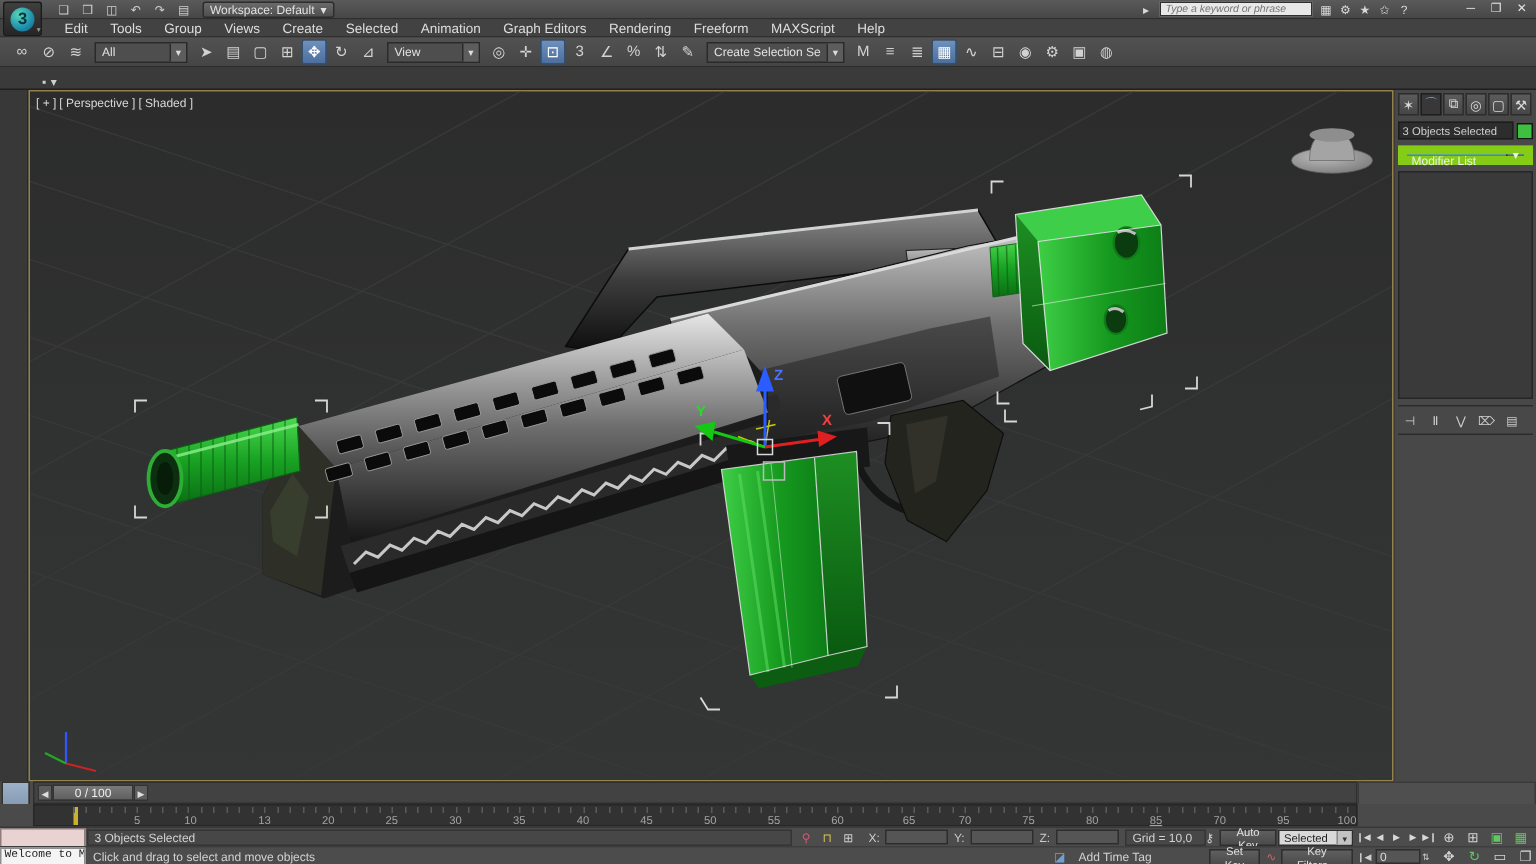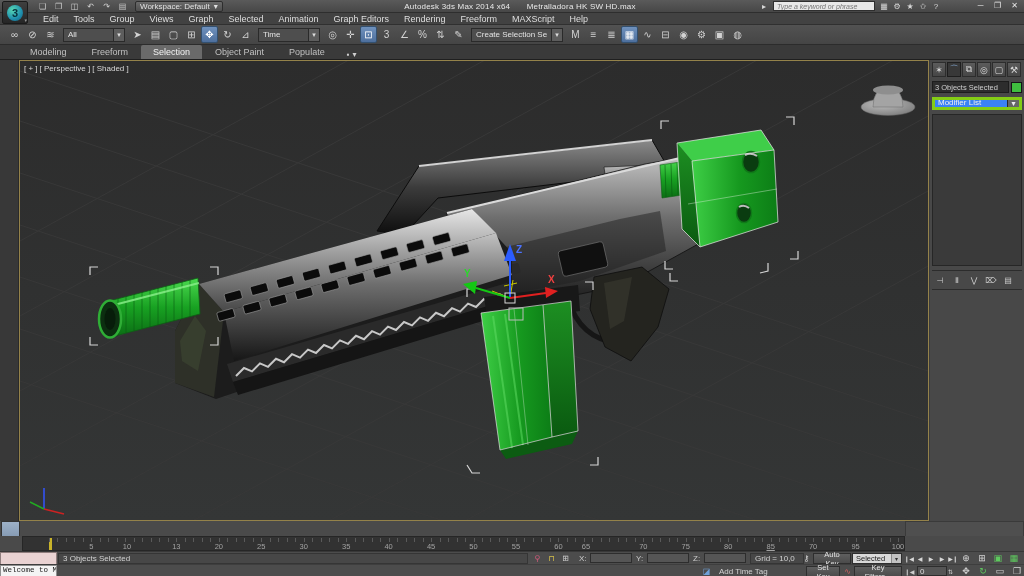--- a/index.html
+++ b/index.html
@@ -68,21 +68,21 @@
   
   #cmdpanel{position:absolute;left:930px;top:0;width:94px;height:461px;background:#484848;padding:2px}
   #cp-tabs{display:flex;gap:1px;margin-bottom:4px}
   .cp-tab{width:14px;height:15px;background:linear-gradient(#5c5c5c,#464646);border:1px solid #2d2d2d;
     color:#d8d8d8;font-size:9px;display:flex;align-items:center;justify-content:center;cursor:pointer}
   .cp-tab.active{background:#383838;border-color:#1e1e1e;color:#8fb8e8}
   .cp-row{display:flex;gap:2px;margin-bottom:4px;align-items:center}
   .cp-field{flex:1;height:12px;background:#2d2d2d;border:1px solid #1d1d1d;color:#cfcfcf;
     font-size:7.5px;line-height:11px;padding:0 2px;white-space:nowrap;overflow:hidden;cursor:text}
   .cp-swatch{width:11px;height:11px;background:#3fbf3f;border:1px solid #161616;cursor:pointer}
-  .cp-dd{height:13px;background:#3b82f6;border:3px solid #84cc16;display:flex;align-items:flex-end;
+  .cp-dd{height:13px;background:#3b82f6;border:6px solid #84cc16;display:flex;align-items:flex-start;
     justify-content:space-between;margin-bottom:4px;cursor:pointer}
   .cp-dd span{font-size:8px;color:#efefef;padding:0 3px;white-space:nowrap}
   .cp-dda{width:12px;height:100%;background:#666;border-left:1px solid #2a2a2a;font-size:7px;
     display:flex;align-items:center;justify-content:center}
   .cp-stack{height:152px;background:#3a3a3a;border:1px solid #262626;margin-bottom:4px;cursor:pointer}
   #cp-stackbtns{display:flex;gap:1px;border-top:1px solid #2c2c2c;border-bottom:1px solid #2c2c2c;
     padding:2px 0;margin-bottom:4px}
   .cp-sbtn{width:16px;height:14px;background:transparent;border:1px solid transparent;color:#cfcfcf;
     font-size:8px;display:flex;align-items:center;justify-content:center;cursor:pointer}
   .cp-empty{height:212px}
@@ -158,24 +158,20 @@
         <span>↷</span>
       </button>
       <button class="qbtn">
         <span>▤</span>
       </button>
     </div>
   <div id="workspace">
     <span>Workspace: Default</span>
     <span>▾</span>
   </div>
-  <div id="title-center">
-    <span>Autodesk 3ds Max  2014 x64</span>
-    <span class="file">Metralladora HK SW HD.max</span>
-  </div>
   <div id="infocenter">
     <span class="icbtn">▸</span>
     <input id="search" placeholder="Type a keyword or phrase" style="">
     <span class="rep">
 
     <button class="icbtn">
           <span>▦</span>
         </button>
         <button class="icbtn">
           <span>⚙</span>
@@ -198,21 +194,21 @@
   </div>
 </div>
 
 <nav id="menubar">
   <div class="rep">
 
   <span class="mitem">Edit</span>
       <span class="mitem">Tools</span>
       <span class="mitem">Group</span>
       <span class="mitem">Views</span>
-      <span class="mitem">Graph</span>
+      <span class="mitem">Create</span>
       <span class="mitem">Selected</span>
       <span class="mitem">Animation</span>
       <span class="mitem">Graph Editors</span>
       <span class="mitem">Rendering</span>
       <span class="mitem">Freeform</span>
       <span class="mitem">MAXScript</span>
       <span class="mitem">Help</span>
     </div>
 </nav>
 
@@ -251,21 +247,21 @@
         <span>✥</span>
       </button>
       <button class="tbtn">
         <span>↻</span>
       </button>
       <button class="tbtn">
         <span>⊿</span>
       </button>
     </div>
   <div class="tdd" id="dd-coord">
-    <span class="ddv" style="flex:1">Time</span>
+    <span class="ddv" style="flex:1">View</span>
     <span class="dda">▾</span>
   </div>
   <div class="rep">
 
   <button class="tbtn">
         <span>◎</span>
       </button>
       <button class="tbtn">
         <span>✛</span>
       </button>
@@ -321,28 +317,20 @@
       <button class="tbtn">
         <span>▣</span>
       </button>
       <button class="tbtn">
         <span>◍</span>
       </button>
     </div>
 </div>
 
 <div id="ribbon">
-  <div class="rep">
-
-  <span class="rtab">Modeling</span>
-      <span class="rtab">Freeform</span>
-      <span class="rtab active">Selection</span>
-      <span class="rtab">Object Paint</span>
-      <span class="rtab">Populate</span>
-    </div>
   <span id="ribbon-extra">
     <span>▪</span>
     <span>▾</span>
   </span>
 </div>
 
 <div id="workarea">
   <div id="leftstrip"></div>
 
   <div id="viewport">
@@ -609,20 +597,27 @@
         <button class="cp-sbtn">
           <span>▤</span>
         </button>
       </div>
     <div class="cp-empty"></div>
   </div>
 </div>
 
 <div id="sliderrow">
   <div id="curvebtn"></div>
+  <div id="slidertrack">
+    <div id="sliderhandle">
+      <span class="shbtn">◀</span>
+      <span id="shlabel">0 / 100</span>
+      <span class="shbtn">▶</span>
+    </div>
+  </div>
   <div id="tlblank"></div>
 </div>
 
 <div id="rulerrow">
   <div id="ruler-inner">
     <div id="framemarker"></div>
   <div class="tick" style="left: 26px;"></div>
       <div class="tick" style="left: 34.49px;"></div>
       <div class="tick" style="left: 42.98px;"></div>
       <div class="tick" style="left: 51.47px;"></div>
@@ -693,21 +688,21 @@
       <div class="tick" style="left: 509.93px;"></div>
       <div class="tick" style="left: 518.42px;"></div>
       <div class="tick" style="left: 526.91px;"></div>
       <div class="tick" style="left: 535.4px;"></div>
       <div class="tlabel" style="left: 535.4px;">60</div>
       <div class="tick" style="left: 543.89px;"></div>
       <div class="tick" style="left: 552.38px;"></div>
       <div class="tick" style="left: 560.87px;"></div>
       <div class="tick" style="left: 569.36px;"></div>
       <div class="tick" style="left: 577.85px;"></div>
-      <div class="tlabel" style="left: 563px;">65</div>
+      <div class="tlabel" style="left: 583px;">65</div>
       <div class="tick" style="left: 586.34px;"></div>
       <div class="tick" style="left: 594.83px;"></div>
       <div class="tick" style="left: 603.32px;"></div>
       <div class="tick" style="left: 611.81px;"></div>
       <div class="tick" style="left: 620.3px;"></div>
       <div class="tlabel" style="left: 620.3px;">70</div>
       <div class="tick" style="left: 628.79px;"></div>
       <div class="tick" style="left: 637.28px;"></div>
       <div class="tick" style="left: 645.77px;"></div>
       <div class="tick" style="left: 654.26px;"></div>
@@ -795,20 +790,21 @@
         <span>▣</span>
       </button>
       <button class="nbtn green">
         <span>▦</span>
       </button>
     </div>
 </div>
 
 <div id="srow2">
   <div id="white-listener">Welcome to M</div>
+  <div class="sbox" style="left:58px;width:560px;border:none;background:transparent">Click and drag to select and move objects</div>
   <button class="sibtn" style="left:700px;color:#6fa0d8">◪</button>
   <div class="sbox" style="left:715px;width:62px;border:none;background:transparent">Add Time Tag</div>
   <button class="skeybtn" style="left:806px;width:34px">Set Key</button>
   <button class="sibtn" style="left:841px;color:#d06060">∿</button>
   <button class="skeybtn" style="left:854px;width:48px">Key Filters...</button>
   <button class="sibtn" style="left:903px;font-size:6px">❙◀</button>
   <div class="sfield" style="left:917px;width:30px;color:#ddd;font-size:8px;padding:0 2px">0</div>
   <button class="sibtn" style="left:946px;width:9px;font-size:6px">⇅</button>
   <div id="row2-rep" style="left:958px" class="rep">
 

